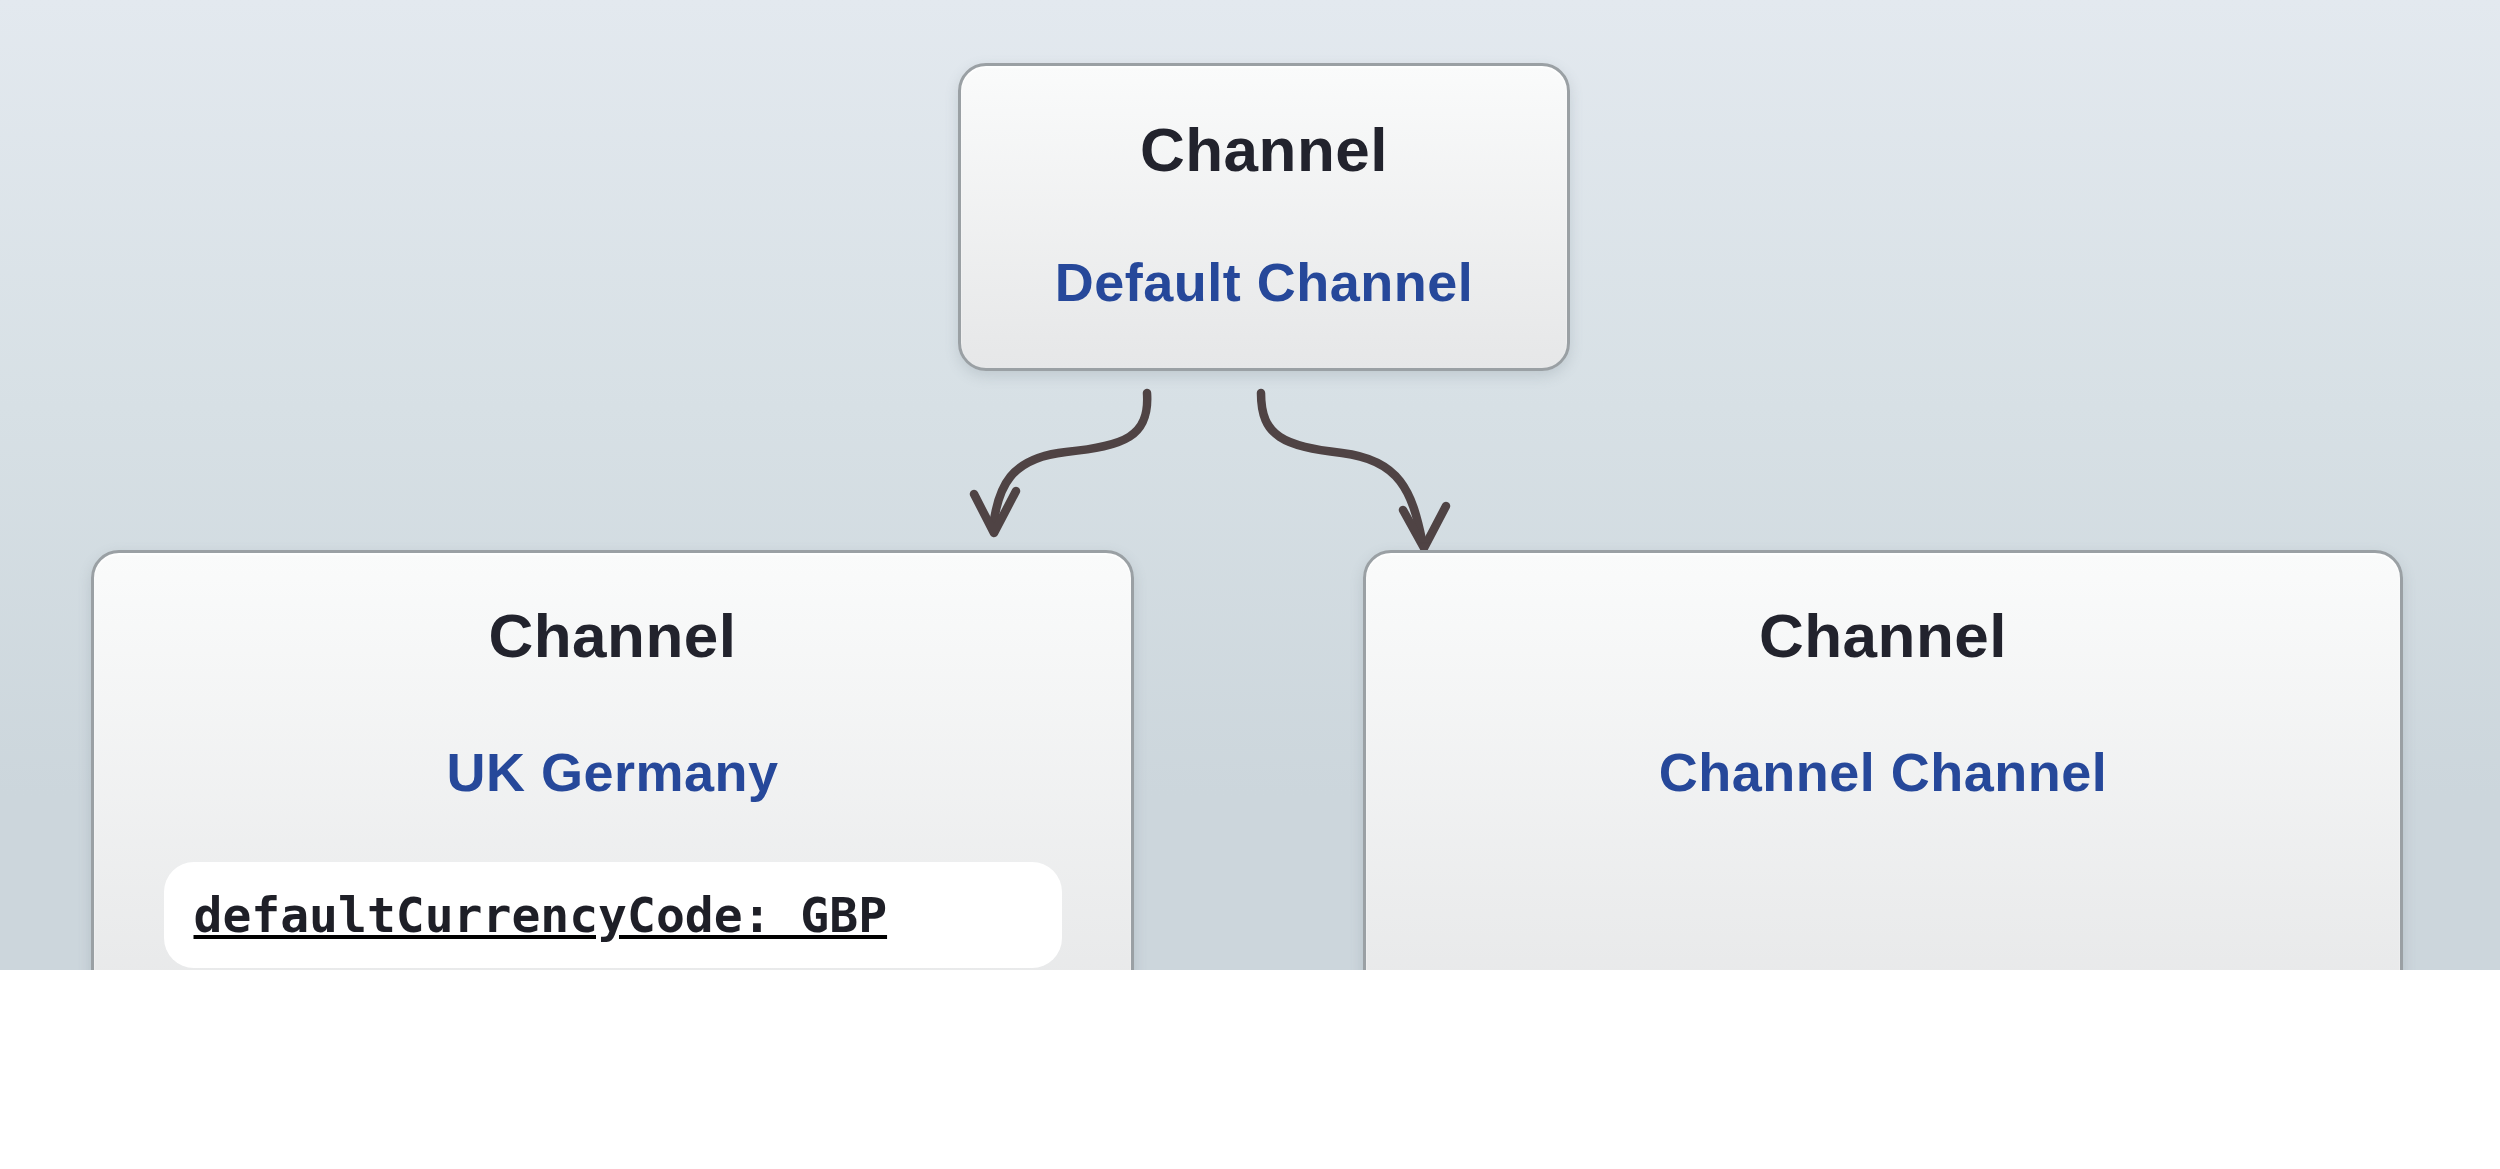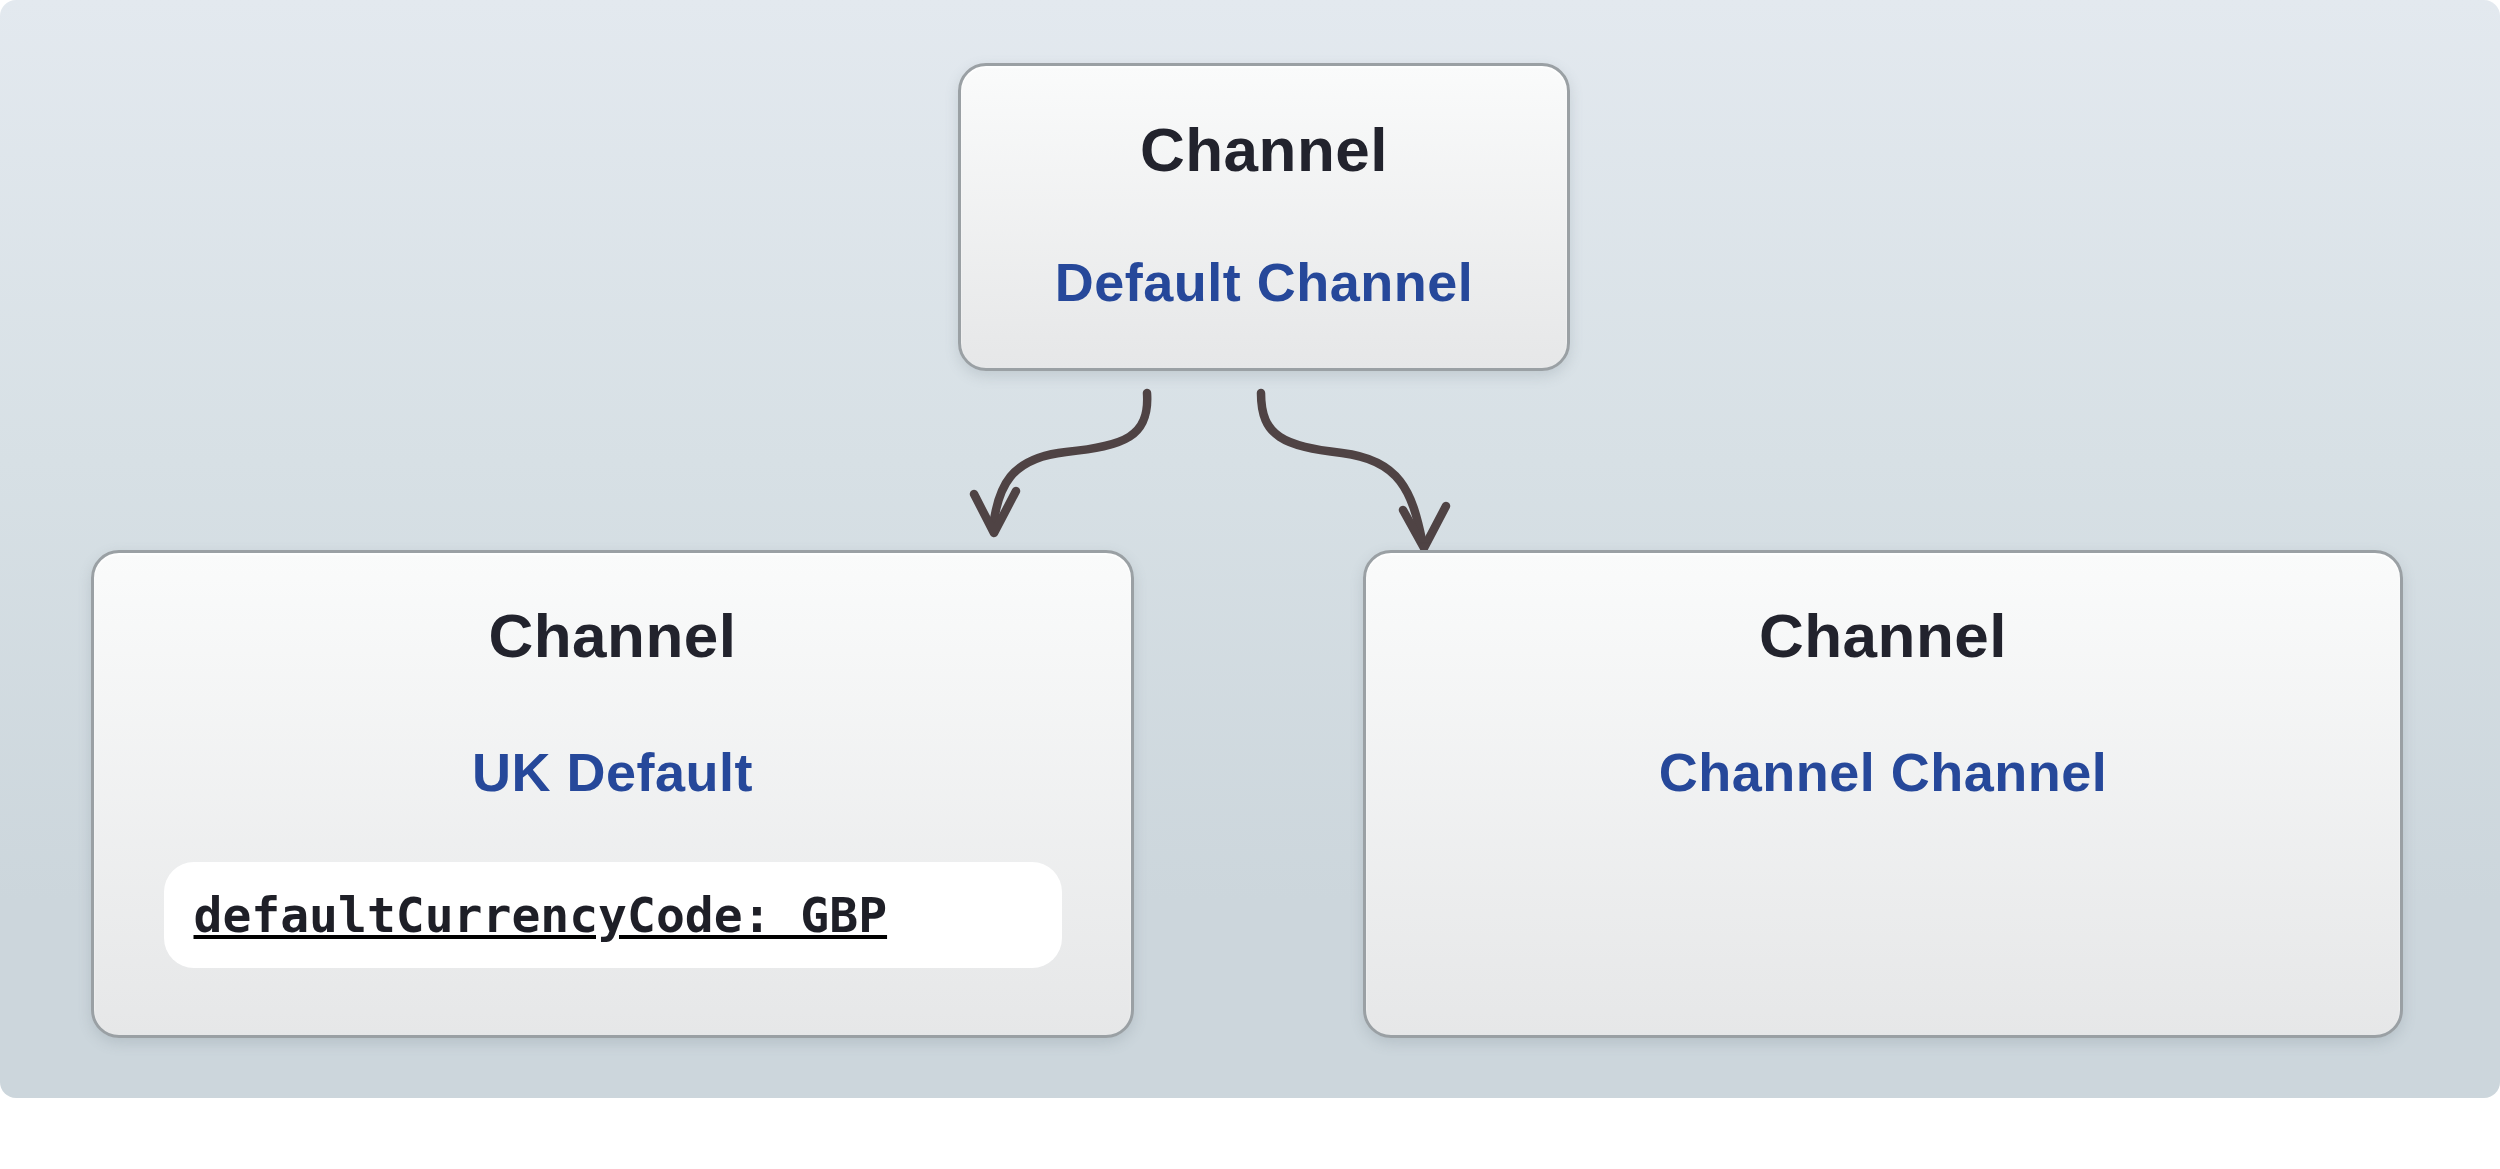--- a/index.html
+++ b/index.html
@@ -8,28 +8,27 @@
   }
   body {
     width: 2500px;
     height: 1169px;
     overflow: hidden;
     font-family: "Liberation Sans", sans-serif;
   }
   .canvas {
     position: relative;
     width: 2500px;
-    height: 1098px;
+    height: 970px;
     background: linear-gradient(180deg,
       var(--bg-top, #e3e9ef) 0%,
       var(--bg-mid, #d7e0e5) 42%,
       var(--bg-bottom, #ccd6dc) 82%,
       var(--bg-bottom, #cfd8dd) 100%);
     overflow: hidden;
-    border-radius: 16px;
   }
   .connectors {
     position: absolute;
     left: 0; top: 0;
     width: 2500px;
     height: 1169px;
     pointer-events: none;
   }
   .connectors path {
     fill: none;
@@ -122,21 +121,21 @@
     </g>
   </svg>
 
   <div class="node node-root">
     <div class="node-label">Channel</div>
     <div class="node-name">Default Channel</div>
   </div>
 
   <div class="node node-left">
     <div class="node-label">Channel</div>
-    <div class="node-name">UK Default</div>
+    <div class="node-name">UK Germany</div>
     <div class="code-pill">
       <span class="code-text">defaultCurrencyCode: GBP</span>
     </div>
   </div>
 
   <div class="node node-right">
     <div class="node-label">Channel</div>
     <div class="node-name">Channel Channel</div>
   </div>
 

